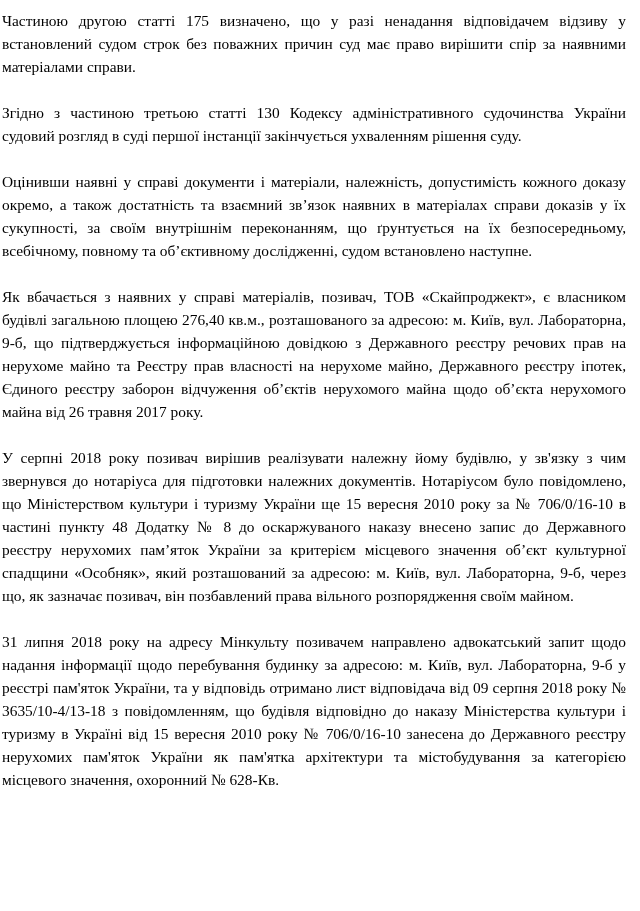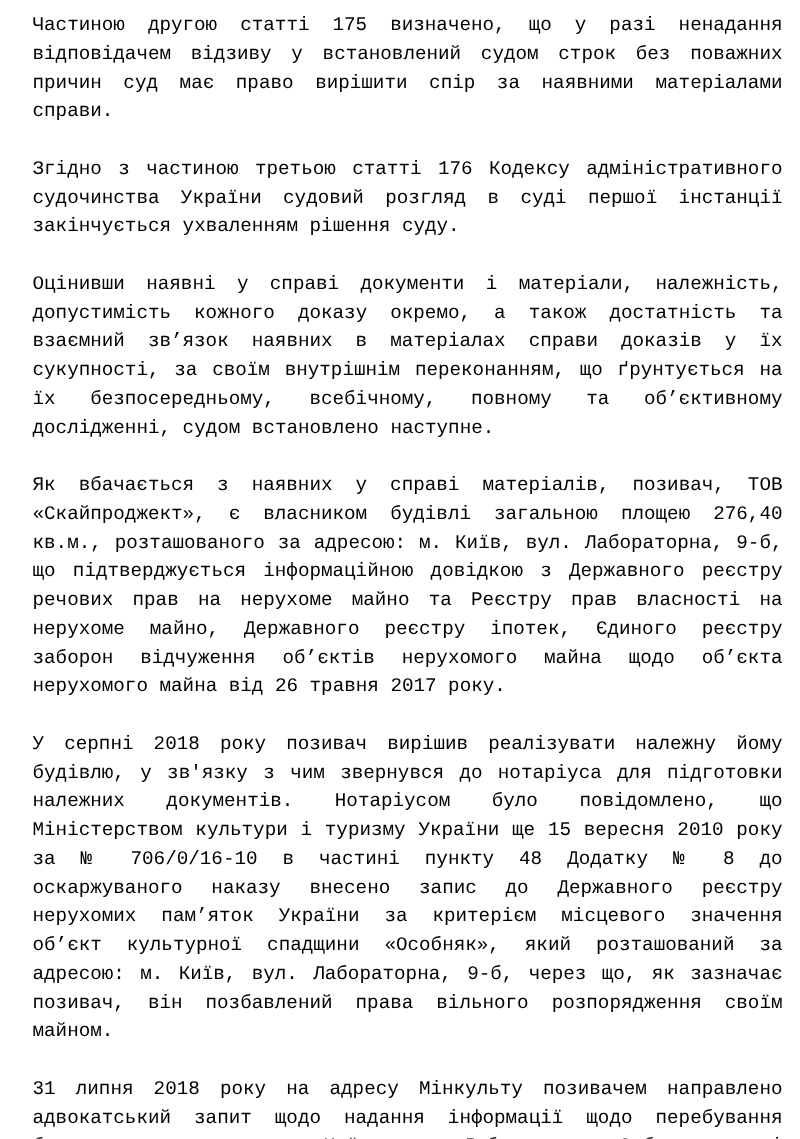--- a/index.html
+++ b/index.html
@@ -13,22 +13,21 @@
     height: 911px;
     overflow: hidden;
     font-family: "Liberation Serif", "DejaVu Serif", serif;
     color: #000000;
   }
   #doc {
     position: relative;
     width: 640px;
     height: 911px;
     box-sizing: border-box;
-    padding: 9px 14px 0 26px;
-    font-family: Liberation Mono, monospace;
+    padding: 9px 14px 0 2px;
   }
   .para {
     font-size: 15.4px;
     line-height: 23px;
     text-align: justify;
     text-justify: inter-word;
     margin: 0 0 23px 0;
     hyphens: none;
     word-spacing: normal;
   }
@@ -36,21 +35,21 @@
     margin-bottom: 12px;
   }
 </style>
 </head>
 <body>
 
 <div id="doc">
 
   <p class="para">Частиною другою статті 175 визначено, що у разі ненадання відповідачем відзиву у встановлений судом строк без поважних причин суд має право вирішити спір за наявними матеріалами справи.</p>
 
-  <p class="para">Згідно з частиною третьою статті 176 Кодексу адміністративного судочинства України судовий розгляд в суді першої інстанції закінчується ухваленням рішення суду.</p>
+  <p class="para">Згідно з частиною третьою статті 130 Кодексу адміністративного судочинства України судовий розгляд в суді першої інстанції закінчується ухваленням рішення суду.</p>
 
 
   <p class="para">Оцінивши наявні у справі документи і матеріали, належність, допустимість кожного доказу окремо, а також достатність та взаємний зв’язок наявних в матеріалах справи доказів у їх сукупності, за своїм внутрішнім переконанням, що ґрунтується на їх безпосередньому, всебічному, повному та об’єктивному дослідженні, судом встановлено наступне.</p>
 
   <p class="para">Як вбачається з наявних у справі матеріалів, позивач, ТОВ «Скайпроджект», є власником будівлі загальною площею 276,40 кв.м., розташованого за адресою: м. Київ, вул. Лабораторна, 9-б, що підтверджується інформаційною довідкою з Державного реєстру речових прав на нерухоме майно та Реєстру прав власності на нерухоме майно, Державного реєстру іпотек, Єдиного реєстру заборон відчуження об’єктів нерухомого майна щодо об’єкта нерухомого майна від 26 травня 2017 року.</p>
 
   <p class="para">У серпні 2018 року позивач вирішив реалізувати належну йому будівлю, у зв'язку з чим звернувся до нотаріуса для підготовки належних документів. Нотаріусом було повідомлено, що Міністерством культури і туризму України ще 15 вересня 2010 року за № 706/0/16-10 в частині пункту 48 Додатку № 8 до оскаржуваного наказу внесено запис до Державного реєстру нерухомих пам’яток України за критерієм місцевого значення об’єкт культурної спадщини «Особняк», який розташований за адресою: м. Київ, вул. Лабораторна, 9-б, через що, як зазначає позивач, він позбавлений права вільного розпорядження своїм майном.</p>
 
   <p class="para">31 липня 2018 року на адресу Мінкульту позивачем направлено адвокатський запит щодо надання інформації щодо перебування будинку за адресою: м. Київ, вул. Лабораторна, 9-б у реєстрі пам'яток України, та у відповідь отримано лист відповідача від 09 серпня 2018 року № 3635/10-4/13-18 з повідомленням, що будівля відповідно до наказу Міністерства культури і туризму в Україні від 15 вересня 2010 року № 706/0/16-10 занесена до Державного реєстру нерухомих пам'яток України як пам'ятка архітектури та містобудування за категорією місцевого значення, охоронний № 628-Кв.</p>
 

